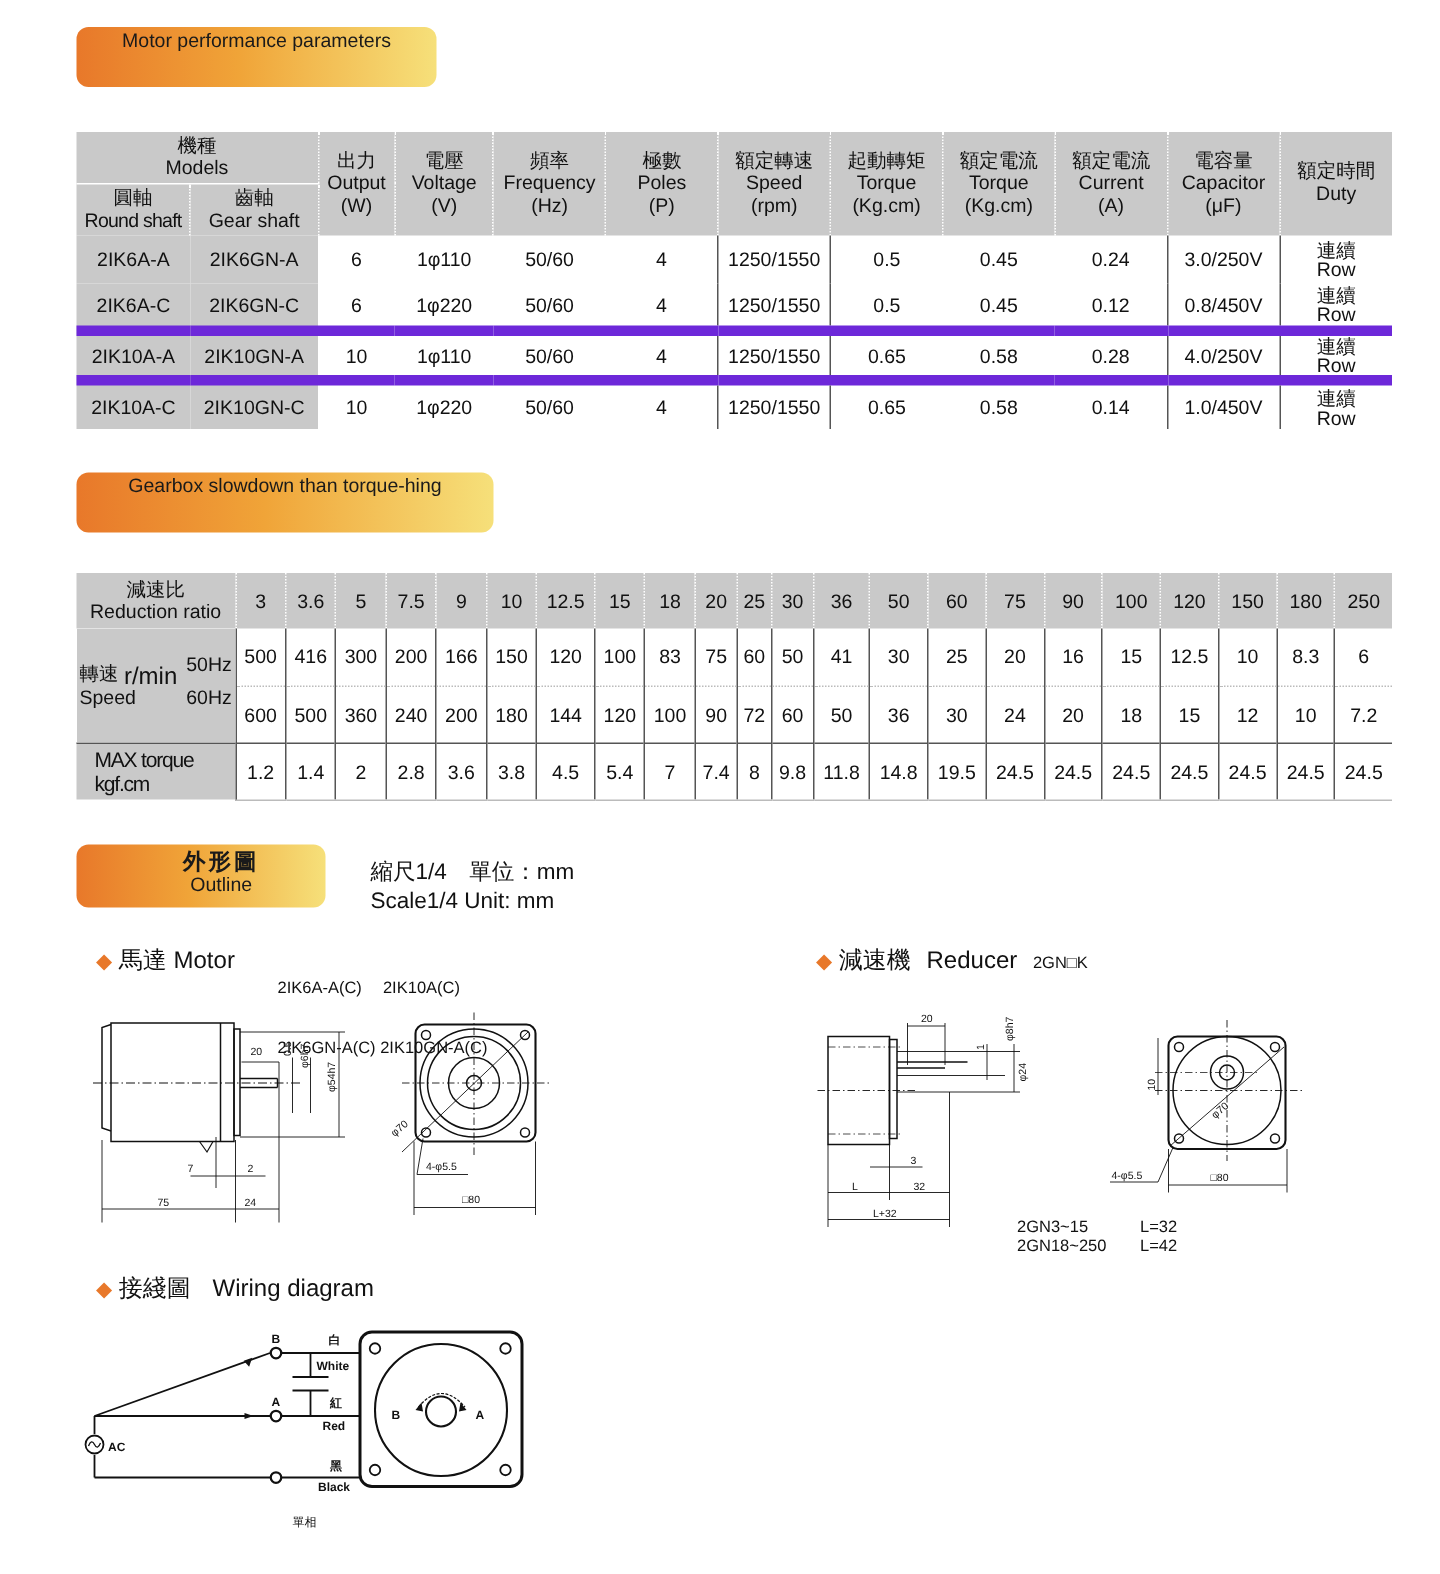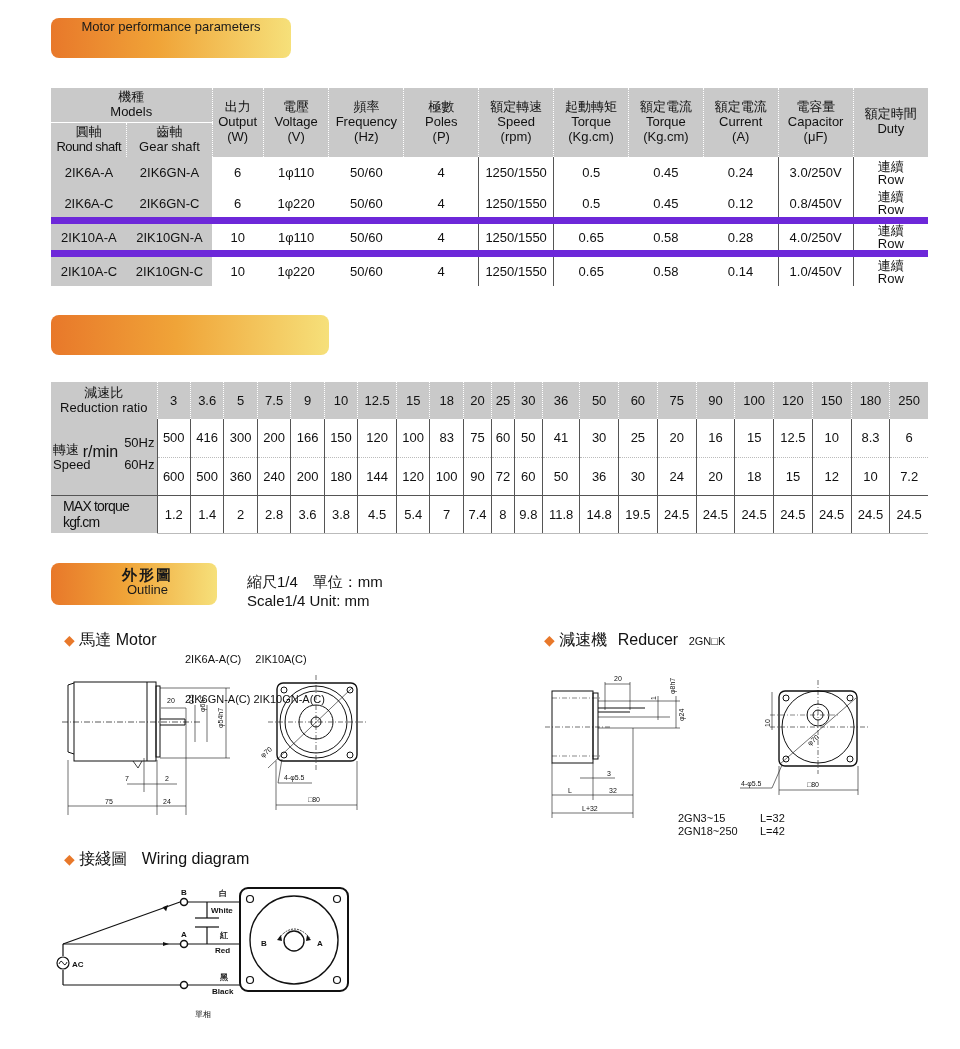--- a/index.html
+++ b/index.html
@@ -180,20 +180,21 @@
     <td class="vl">1.0/450V</td>
     <td class="vl duty">
           <div>連續</div>
           <div>Row</div>
         </td>
   </tr>
 </tbody>
   </table>
 
 <div class="banner" style="left:51px;top:315px;width:278px;height:40px;padding-top:2px;">
+  <div class="en">Gearbox slowdown than torque-hing</div>
 </div>
 
 <table class="gear" id="gearTable" style="left:51px;top:382px;width:877px;">
   <colgroup>
       <col style="width:106px">
     </colgroup>
   <tbody>
       <tr id="gRatio">
     <th class="lab" style="border-left:none;text-align:center;line-height:1.1;">
       <div>減速比</div>

